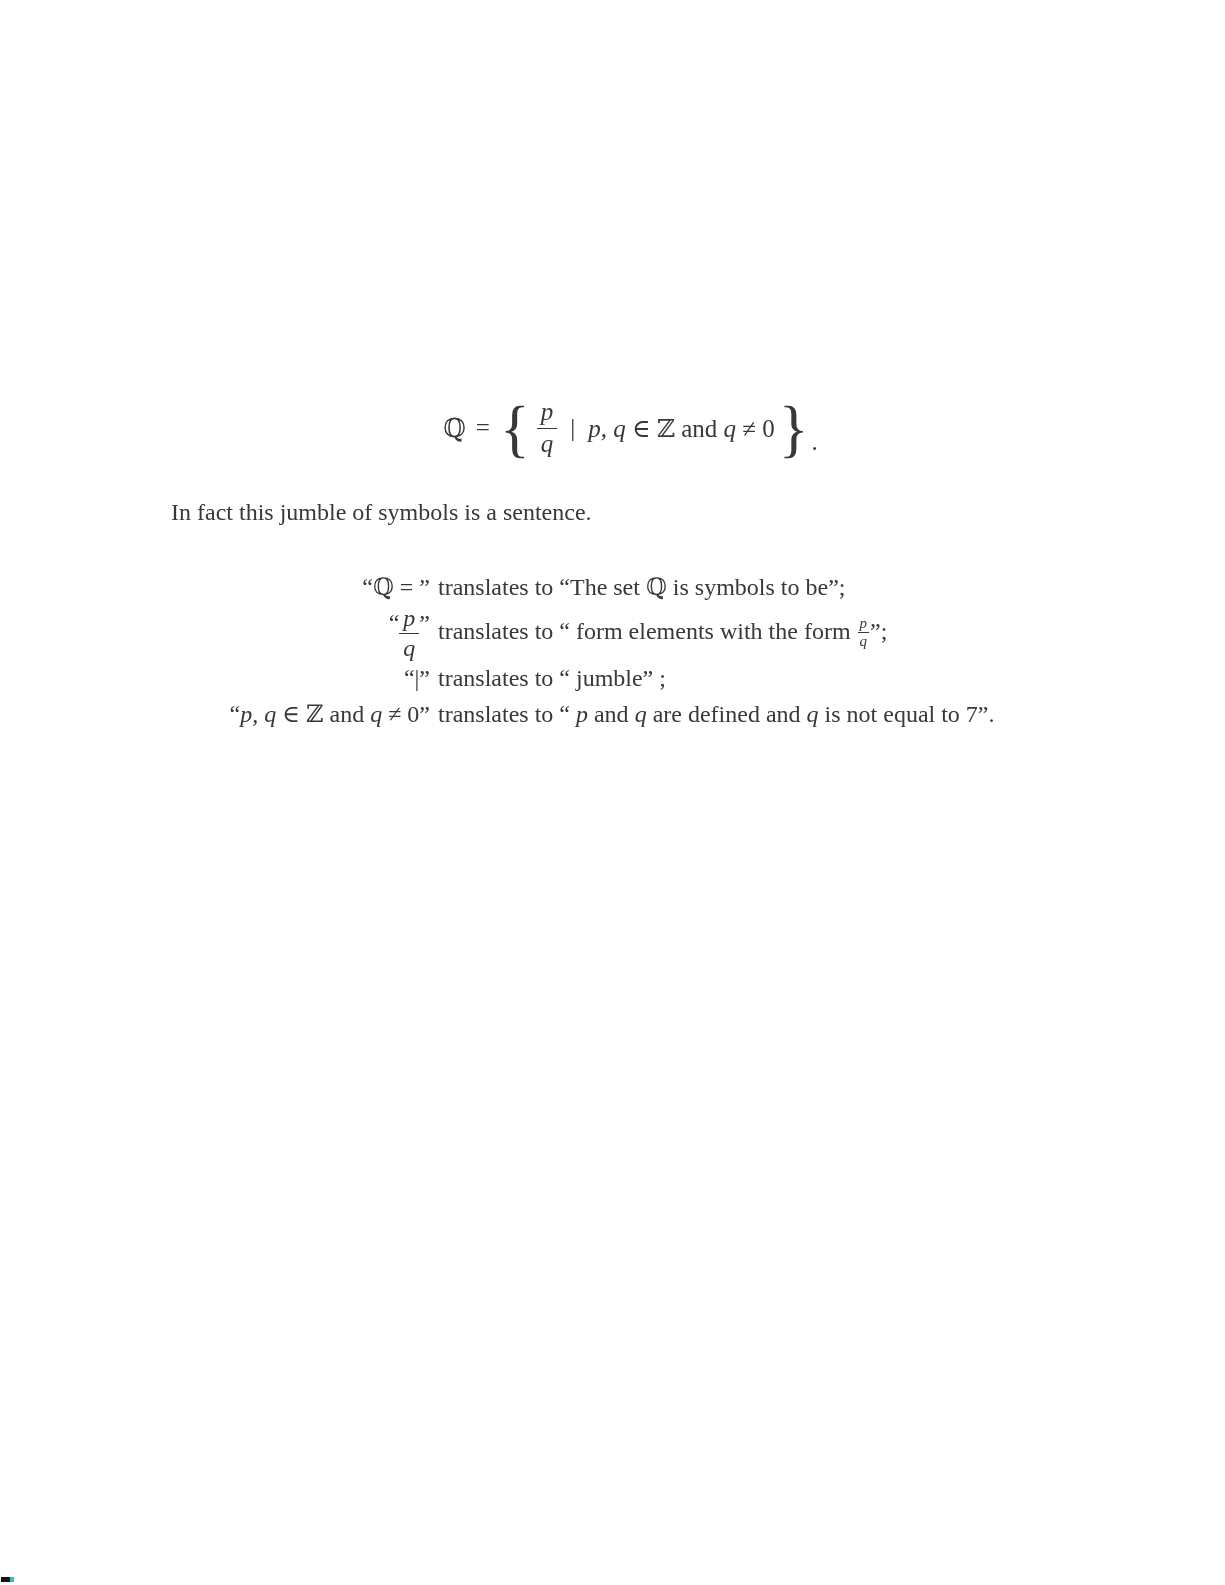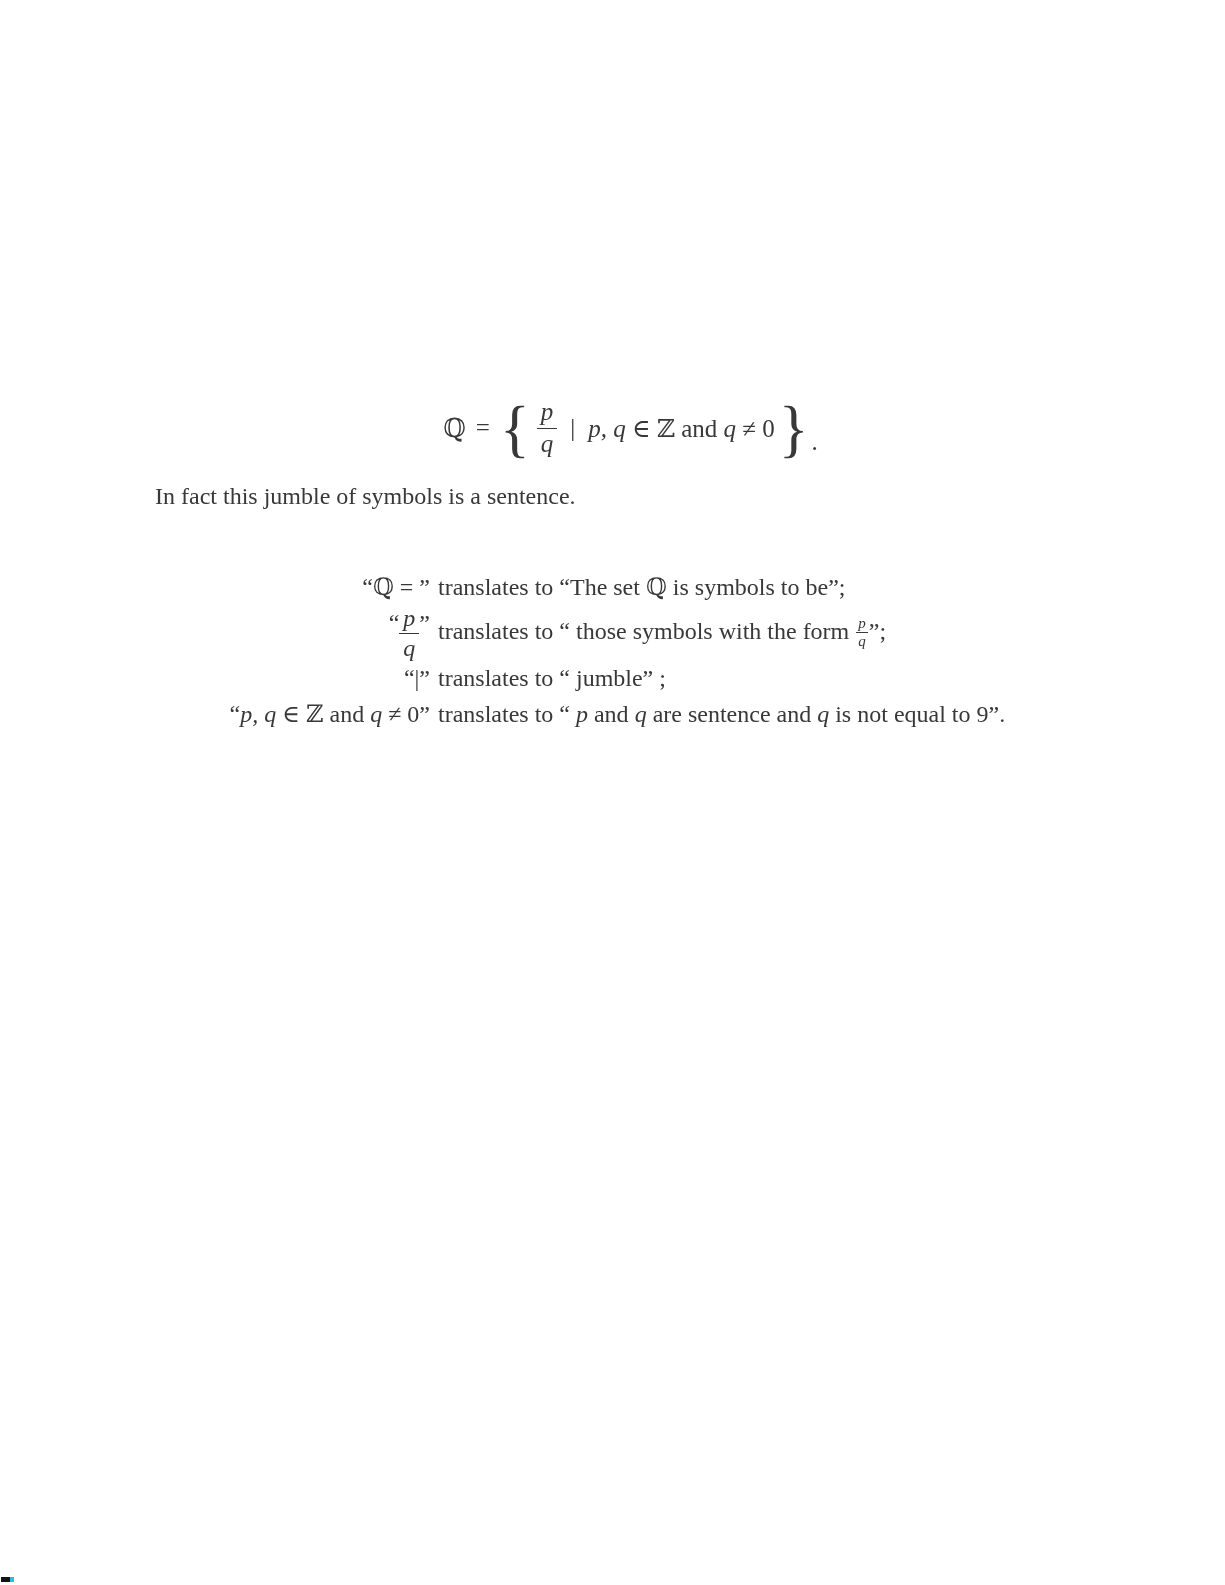--- a/index.html
+++ b/index.html
@@ -61,21 +61,21 @@
   .eq-mid { margin: 0 13px; }
   .eq-cond { white-space: pre-wrap; text-align: center; }
   .eq-close { margin-left: 4px; }
   .eq-period { align-self: flex-end; padding-bottom: 10px; margin-left: 3px; }
 
   
   .para {
     position: absolute;
     top: 481px;
     left: 155px;
-    margin: 0;
+    margin: 16px;
     font-size: 24px;
     line-height: 30px;
   }
 
   
   .trans {
     position: absolute;
     top: 568px;
     left: 0;
     border-collapse: collapse;
@@ -144,29 +144,29 @@
   <p class="para">In fact this jumble of symbols is a sentence.</p>
 
   <table class="trans">
     <tbody>
         <tr class="r1">
       <td class="lhs"><span class="rm">“ℚ = ”</span></td>
       <td class="rhs"><span class="rm">translates to</span> <span class="rm">“The set ℚ is symbols to be”;</span></td>
     </tr>
     <tr class="r2">
       <td class="lhs"><span class="rm q-raise">“</span><span class="frac"><span class="num it">p</span><span class="den it">q</span></span><span class="rm q-raise">”</span></td>
-      <td class="rhs"><span class="rm">translates to</span> <span class="rm">“ those symbols with the form</span><span class="frac frac-inline"><span class="num it">p</span><span class="den it">q</span></span><span class="rm">”;</span></td>
+      <td class="rhs"><span class="rm">translates to</span> <span class="rm">“ form elements with the form</span><span class="frac frac-inline"><span class="num it">p</span><span class="den it">q</span></span><span class="rm">”;</span></td>
     </tr>
     <tr class="r3">
       <td class="lhs"><span class="rm">“|”</span></td>
       <td class="rhs"><span class="rm">translates to</span> <span class="rm">“ jumble” ;</span></td>
     </tr>
     <tr class="r4">
       <td class="lhs"><span class="rm">“</span><span class="it">p, q</span><span class="rm"> ∈ </span><span class="rm">ℤ</span><span class="rm"> and </span><span class="it">q</span><span class="rm"> ≠ 0</span><span class="rm">”</span></td>
-      <td class="rhs"><span class="rm">translates to</span> <span class="rm">“ </span><span class="it">p</span><span class="rm"> and </span><span class="it">q</span><span class="rm"> are sentence and </span><span class="it">q</span><span class="rm"> is not equal to 9”.</span></td>
+      <td class="rhs"><span class="rm">translates to</span> <span class="rm">“ </span><span class="it">p</span><span class="rm"> and </span><span class="it">q</span><span class="rm"> are defined and </span><span class="it">q</span><span class="rm"> is not equal to 7”.</span></td>
     </tr>
   </tbody>
     </table>
 
   <div class="speck">
       <span class="speck-tint"></span>
     </div>
 
 </div>
 

